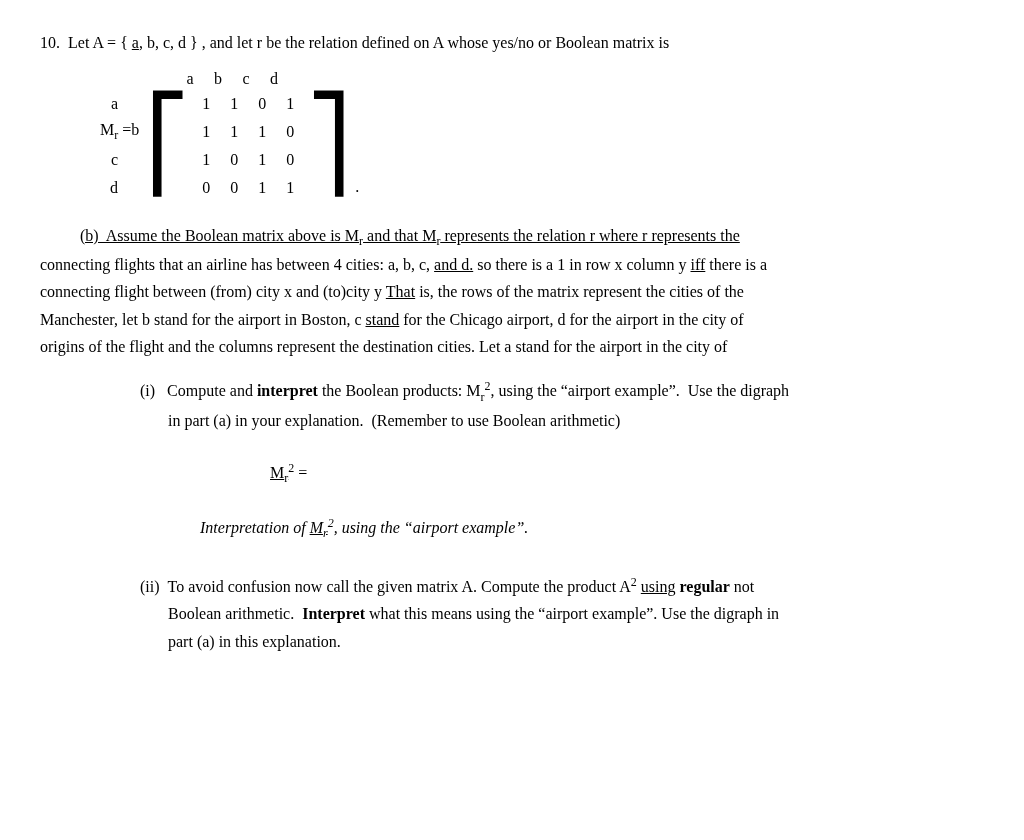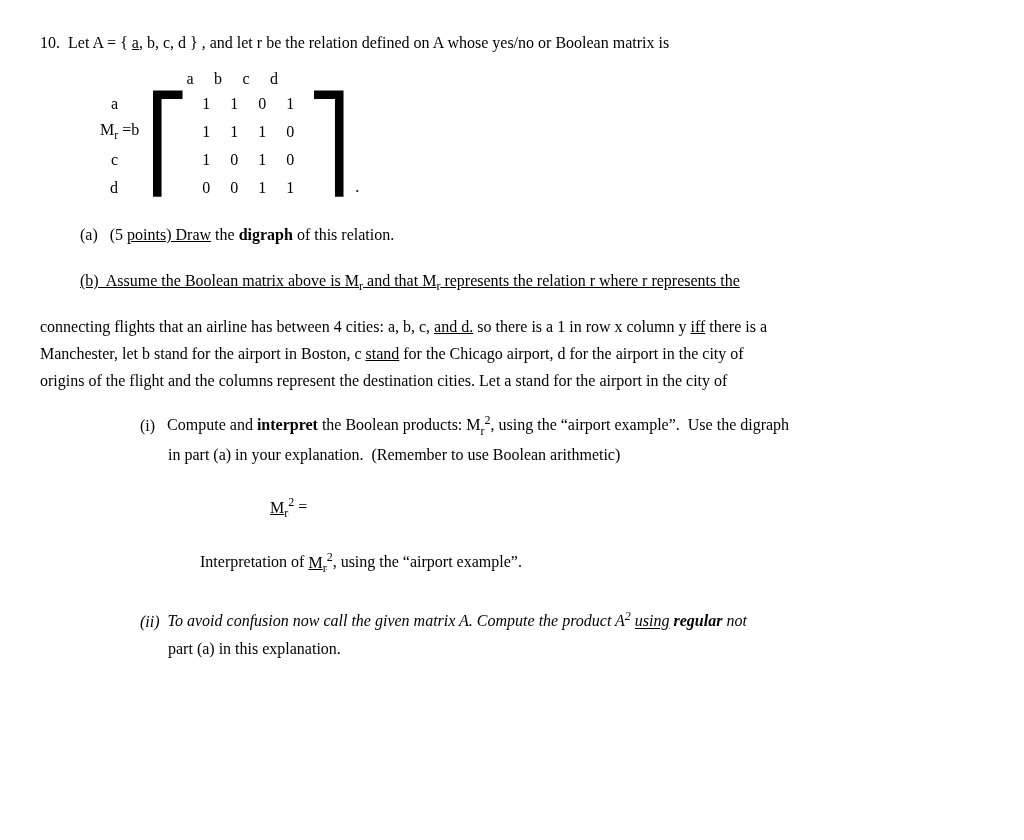--- a/index.html
+++ b/index.html
@@ -104,30 +104,30 @@
           <span style="width:28px; text-align:center;">1</span>
         </div>
       </div>
 
       <div style="font-size:90px; line-height:1; font-weight:200; margin-left:2px; margin-top:-4px;">⎤</div>
 
       <span style="margin-left:4px; align-self:flex-end; padding-bottom:6px;">.</span>
     </div>
   </div>
 
-  <div style="margin: 20px 0 20px 40px; line-height:1.6;">
-    <span>(a)&nbsp;&nbsp;&nbsp;(5 <span class="underline">points)  Draw</span> the <span class="bold">digraph</span> of this relation.</span>
-  </div>
 
   <div style="margin: 20px 0; line-height:1.7;">
     <div style="margin-left:40px;text-decoration:underline;">
       (b)&nbsp; Assume the Boolean matrix above is M<sub>r</sub> and that M<sub>r</sub> represents the relation r where r represents the
     </div>
-    <div style="margin-top:16px;">
+    <div style="margin-top:0;">
       connecting flights that an airline has between 4 cities: a, b, c, <span class="underline">and  d.</span>  so there is a 1 in row x column y <span class="underline">iff</span> there is a
+    </div>
+    <div>
+      connecting flight between (from) city x and (to)city y  <span class="underline">That</span> is, the rows of the matrix represent the cities of the
     </div>
     <div>
       Manchester, let b stand for the airport in Boston, c <span class="underline">stand</span> for the Chicago airport, d for the airport in the city of
     </div>
     <div>
       origins of the flight and the columns represent the destination cities. Let a stand for the airport in the city of
     </div>
 
     <div style="margin: 16px 0 0 100px;">
       <div style="display:flex; align-items:baseline;">
@@ -137,31 +137,34 @@
         </span>
       </div>
       <div style="margin-left:28px;">
         in part (a) in your explanation.&nbsp; (Remember to use Boolean arithmetic)
       </div>
 
       <div style="margin: 24px 0 24px 130px;">
         <span style="text-decoration:underline;">M<sub>r</sub></span><sup>2</sup> =
       </div>
 
-      <div style="margin: 16px 0 0 60px;">
+      <div style="margin: 16px 0 0 60px; font-style: italic;">
         Interpretation of <span style="text-decoration:underline;">M<sub>r</sub></span><sup>2</sup>, using the “airport example”.
       </div>
     </div>
 
     <div style="margin: 28px 0 0 100px;">
-      <div style="display:flex; align-items:baseline;font-style:italic;">
+      <div style="display:flex; align-items:baseline;">
         <span style="margin-right:8px;">(ii)</span>
         <span>
           To avoid confusion now call the given matrix A. Compute the product A<sup>2</sup> <span class="underline">using</span> <span class="bold">regular</span>  not
         </span>
+      </div>
+      <div style="margin-left:28px;">
+        Boolean arithmetic.&nbsp; <span class="bold">Interpret</span> what this means using the “airport example”. Use the digraph in
       </div>
       <div style="margin-left:28px;">
         part (a) in this explanation.
       </div>
     </div>
 
   </div>
 
 </div>
 

